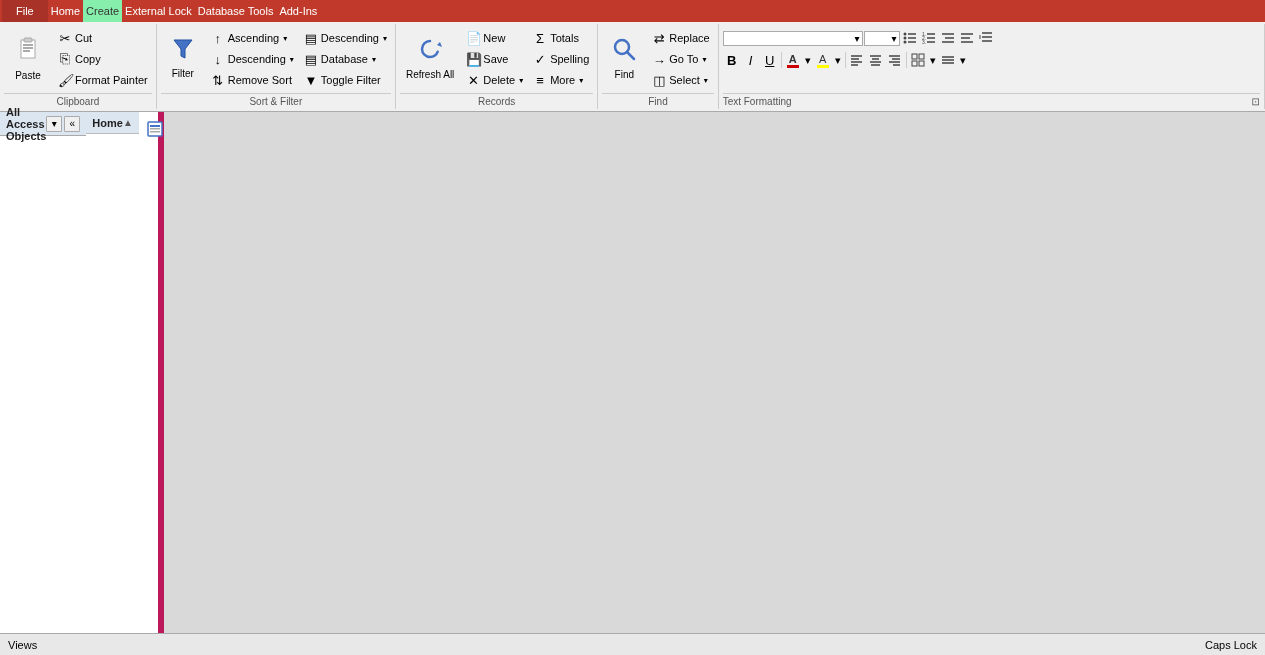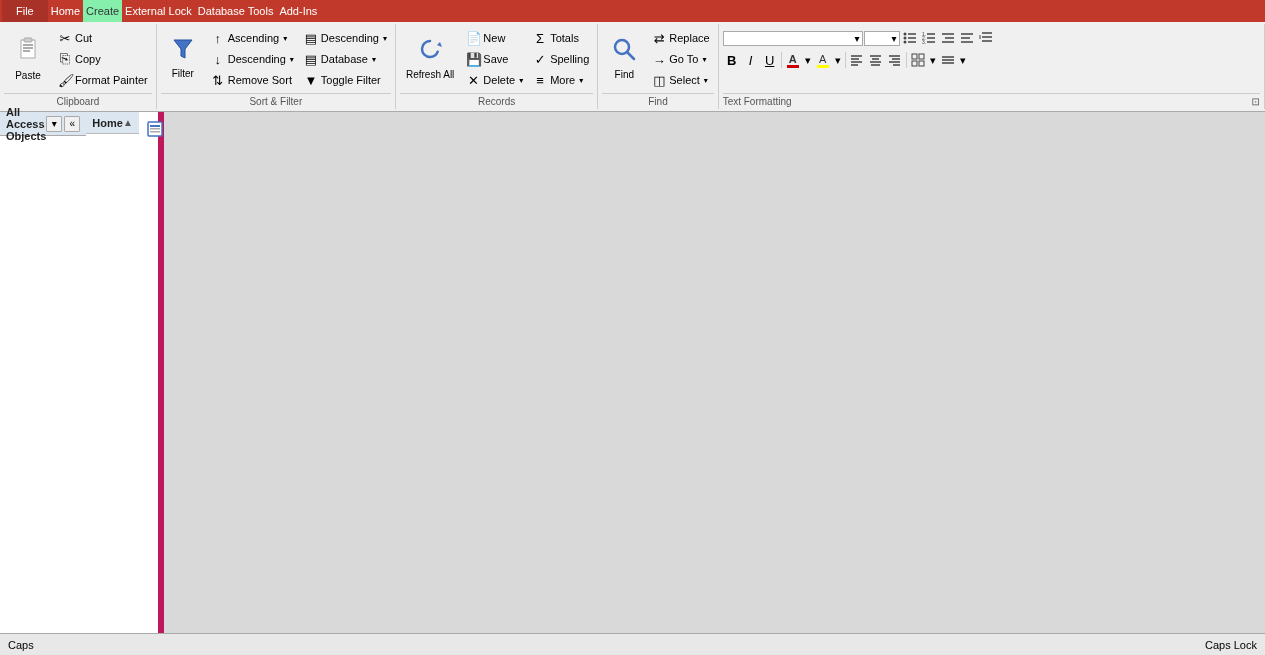--- a/index.html
+++ b/index.html
@@ -623,15 +623,15 @@
     <div class="sidebar-section-header">
       <span class="sidebar-section-title">Modules</span>
       <span class="sidebar-section-toggle">▲</span>
     </div>
   </div>
 
   <div class="work-area"></div>
 </div>
 
 <div class="status-bar">
-  <span>Caps</span>
+  <span>Views</span>
   <span>Caps Lock</span>
 </div>
 
 </body></html>

